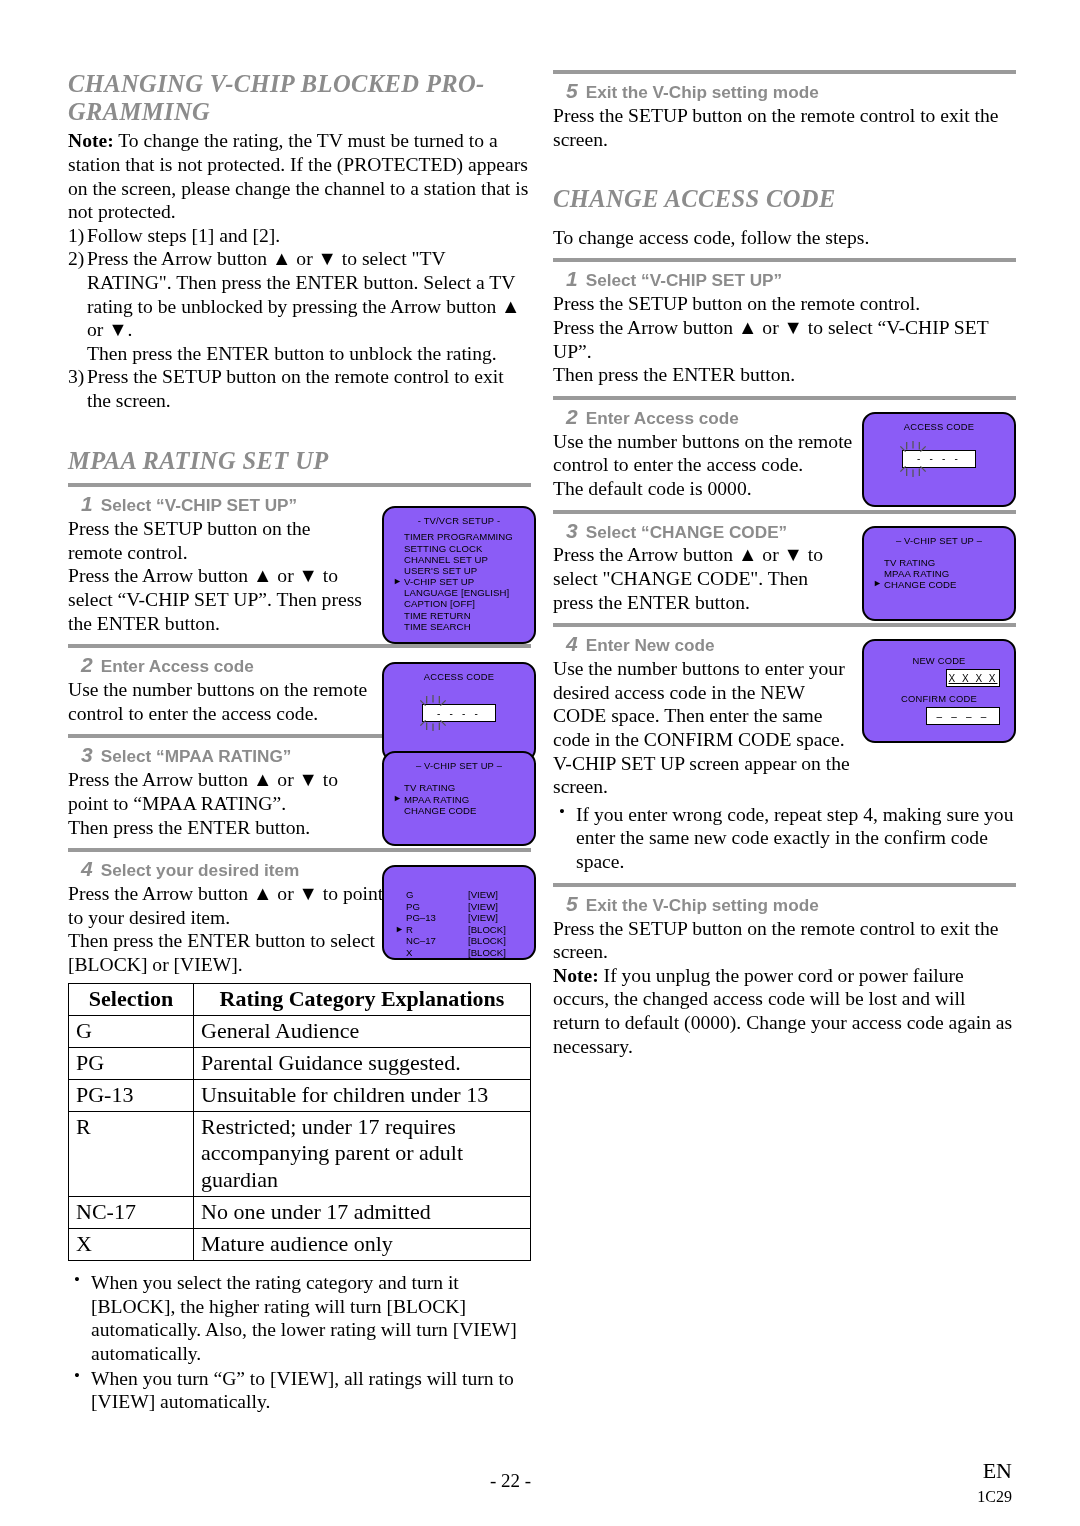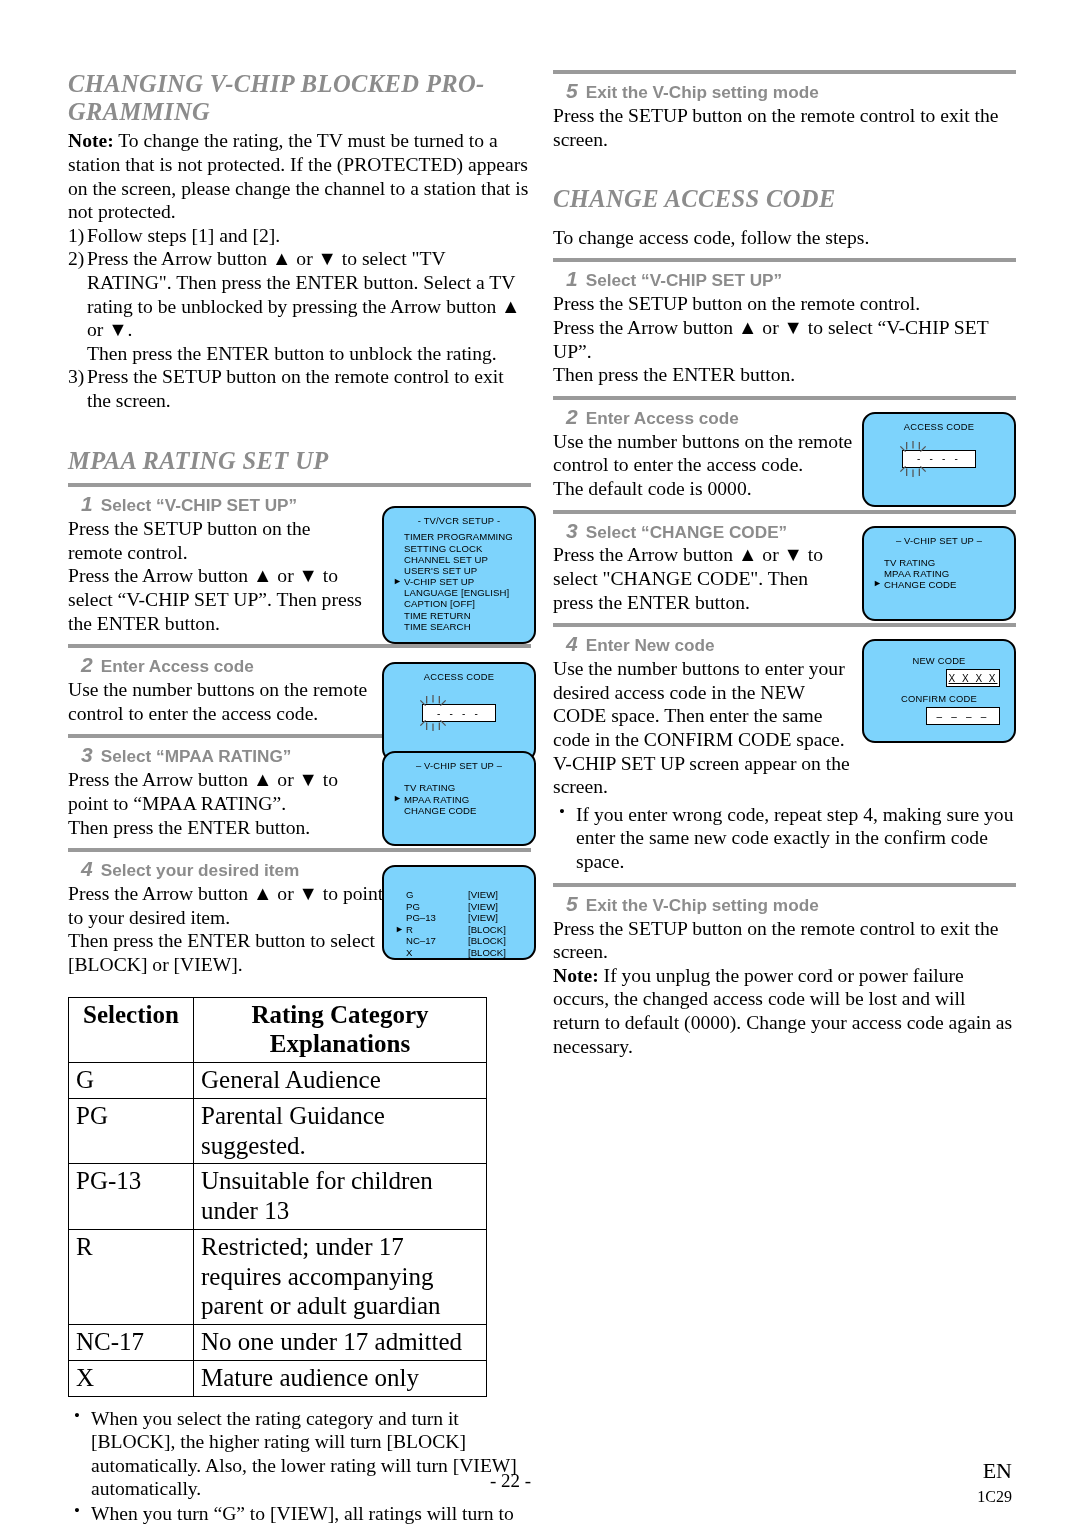--- a/index.html
+++ b/index.html
@@ -94,21 +94,21 @@
   .step-body{ }
   .step-body.narrow{ width:300px; }
   .step-body.narrow2{ width:312px; }
   .step-body.narrow3{ width:320px; }
 
   
   .osd{
     position:absolute;
     border:2.5px solid #000;
     border-radius:13px;
-    background:#7dd3fc;
+    background:#8b5cf6;
     box-sizing:border-box;
     font-family:"Liberation Sans", sans-serif;
     color:#000;
     overflow:hidden;
   }
   .osd-title{
     text-align:center;
     font-size:9.4px;
     letter-spacing:0.2px;
     margin-top:7px;
@@ -155,24 +155,24 @@
   .flash{
     position:absolute;
     left:-3px; top:-9px;
     width:30px;height:36px;
     pointer-events:none;
   }
 
   
   table.rt{
     border-collapse:collapse;
-    width:419px;
-    margin-top:20px;
-    font-family:"Liberation Serif", serif;
-    font-size:25px;
+    width:463px;
+    margin-top:6px;
+    font-family:"Liberation Serif", serif;
+    font-size:22px;
   }
   table.rt th, table.rt td{
     border:1.6px solid #000;
     padding:2px 7px 3px 7px;
     text-align:left;
     vertical-align:top;
     line-height:1.19;
   }
   table.rt th{ text-align:center; font-weight:bold; }
   table.rt th.sel{ width:110px; }

